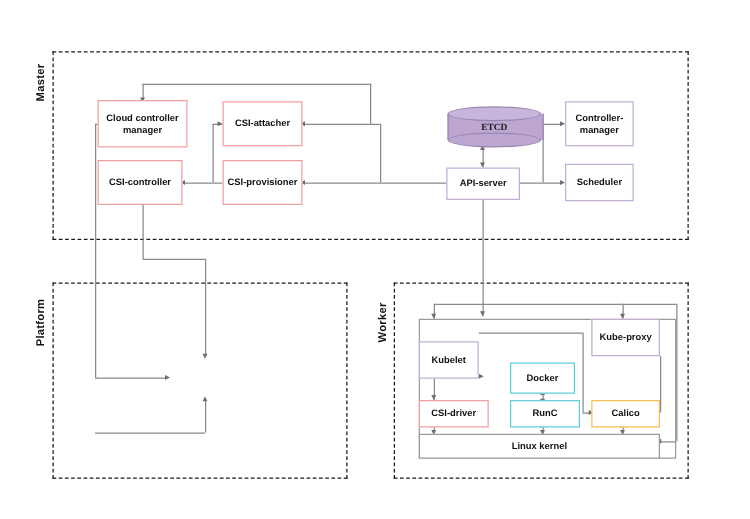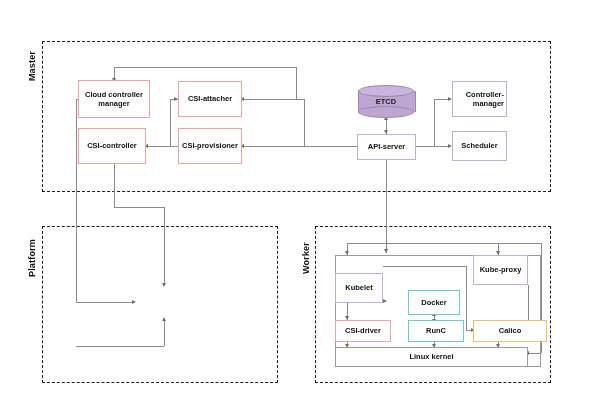--- a/index.html
+++ b/index.html
@@ -236,32 +236,32 @@
   </div>
 
   <div class="node red" style="left:78px; top:128px; width:68px; height:36px;">
     <span>CSI-controller</span>
   </div>
 
   <div class="node red" style="left:178px; top:128px; width:64px; height:36px;">
     <span>CSI-provisioner</span>
   </div>
 
-  <div class="cylinder" style="left:358px; top:85px; width:56px; height:33px;">
+  <div class="cylinder" style="left:358px; top:85px; width:75px; height:33px;font-family:Liberation Serif, serif;">
     <div class="cyl-body"></div>
     <div class="cyl-bottom"></div>
     <div class="cyl-top"></div>
     <div class="cyl-label">ETCD</div>
   </div>
 
   <div class="node purple" style="left:357px; top:134px; width:59px; height:26px;">
     <span>API-server</span>
   </div>
 
-  <div class="node purple" style="left:452px; top:81px; width:55px; height:36px;text-align:right;">
+  <div class="node purple" style="left:452px; top:81px; width:55px; height:36px;">
     <span>Controller-manager</span>
   </div>
 
   <div class="node purple" style="left:452px; top:131px; width:55px; height:30px;">
     <span>Scheduler</span>
   </div>
 
 
   <div style="position:absolute; left:335px; top:255px; width:206px; height:112px; border:1px solid #9a9a9a; box-sizing:border-box; background:transparent; z-index:0;"></div>
 
@@ -278,21 +278,21 @@
   </div>
 
   <div class="node red" style="left:335px; top:320px; width:56px; height:22px; z-index:2;">
     <span>CSI-driver</span>
   </div>
 
   <div class="node cyan" style="left:408px; top:320px; width:56px; height:22px; z-index:2;">
     <span>RunC</span>
   </div>
 
-  <div class="node orange" style="left:473px; top:320px; width:74px; height:22px; z-index:2;">
+  <div class="node orange" style="left:473px; top:320px; width:55px; height:22px; z-index:2;">
     <span>Calico</span>
   </div>
 
   <div class="node grey" style="left:335px; top:347px; width:193px; height:20px; z-index:2;">
     <span>Linux kernel</span>
   </div>
 
 </div>
 
 </body></html>

